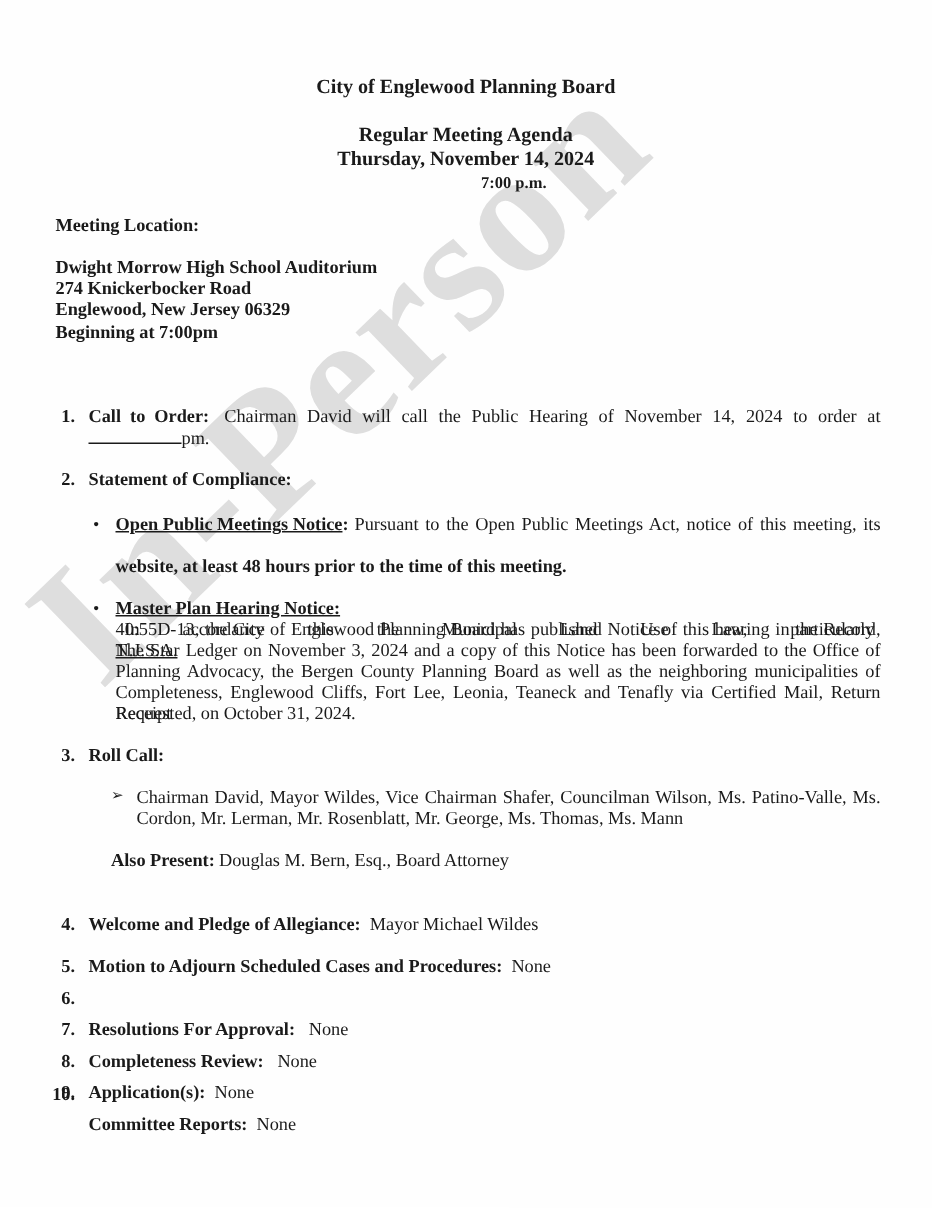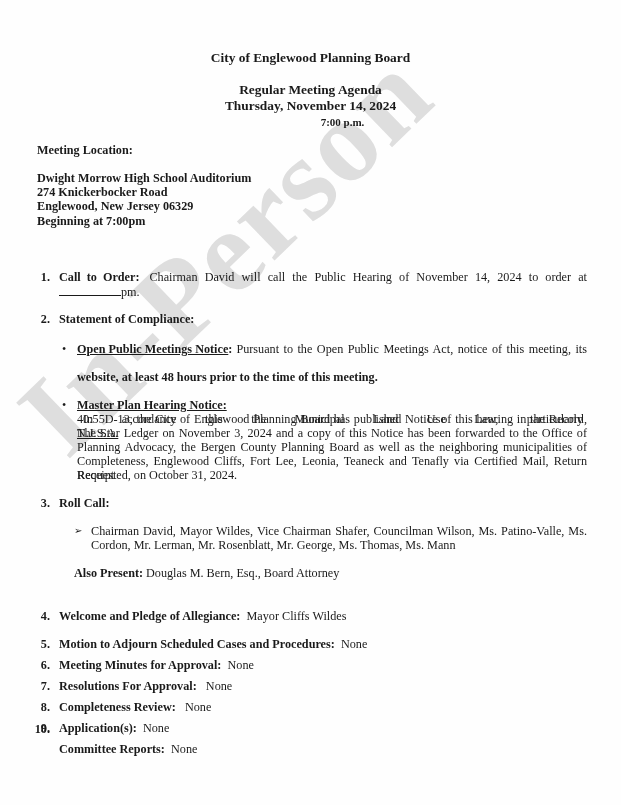--- a/index.html
+++ b/index.html
@@ -75,32 +75,29 @@
 
   <div class="bullet" style="left:74px; top:524px; font-size:10px;">➢</div>
   <div class="ln just" style="left:91px; top:524px; width:496px;">Chairman David, Mayor Wildes, Vice Chairman Shafer, Councilman Wilson, Ms. Patino-Valle, Ms.</div>
   <div class="ln" style="left:91px; top:538px;">Cordon, Mr. Lerman, Mr. Rosenblatt, Mr. George, Ms. Thomas, Ms. Mann</div>
 
   <div class="ln b" style="left:74px; top:566px;">Also Present:</div>
   <div class="ln" style="left:146px; top:566px;">Douglas M. Bern, Esq., Board Attorney</div>
 
   <div class="num" style="left:32px; top:609px;">4.</div>
   <div class="ln" style="left:59px; top:609px;">
-    <span class="b">Welcome and Pledge of Allegiance:</span>&nbsp;&nbsp;<span>Mayor Cliffs Wildes</span>
+    <span class="b">Welcome and Pledge of Allegiance:</span>&nbsp;&nbsp;<span>Mayor Michael Wildes</span>
   </div>
 
   <div class="num" style="left:32px; top:637px;">5.</div>
   <div class="ln" style="left:59px; top:637px;">
     <span class="b">Motion to Adjourn Scheduled Cases and Procedures:</span>&nbsp;&nbsp;<span>None</span>
   </div>
 
   <div class="num" style="left:32px; top:658px;">6.</div>
-  <div class="ln" style="left:59px; top:658px;">
-    <span class="b">Meeting Minutes for Approval:</span>&nbsp;&nbsp;<span>None</span>
-  </div>
 
   <div class="num" style="left:32px; top:679px;">7.</div>
   <div class="ln" style="left:59px; top:679px;">
     <span class="b">Resolutions For Approval:</span>&nbsp;&nbsp;&nbsp;<span>None</span>
   </div>
 
   <div class="num" style="left:32px; top:700px;">8.</div>
   <div class="ln" style="left:59px; top:700px;">
     <span class="b">Completeness Review:</span>&nbsp;&nbsp;&nbsp;<span>None</span>
   </div>

